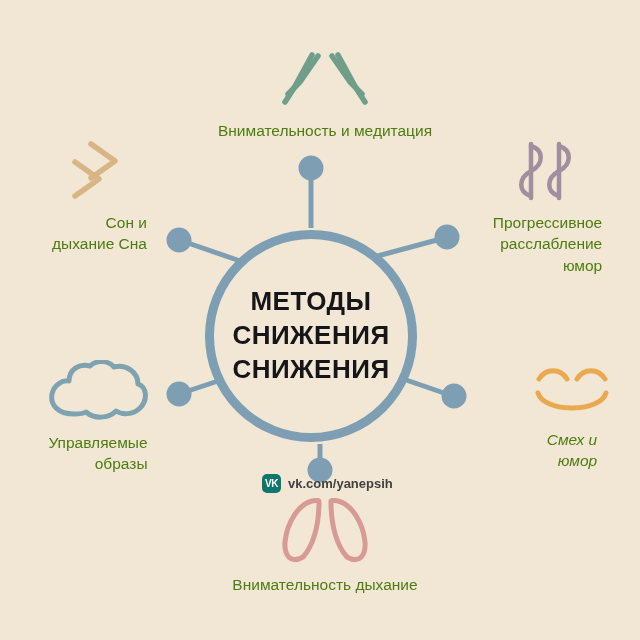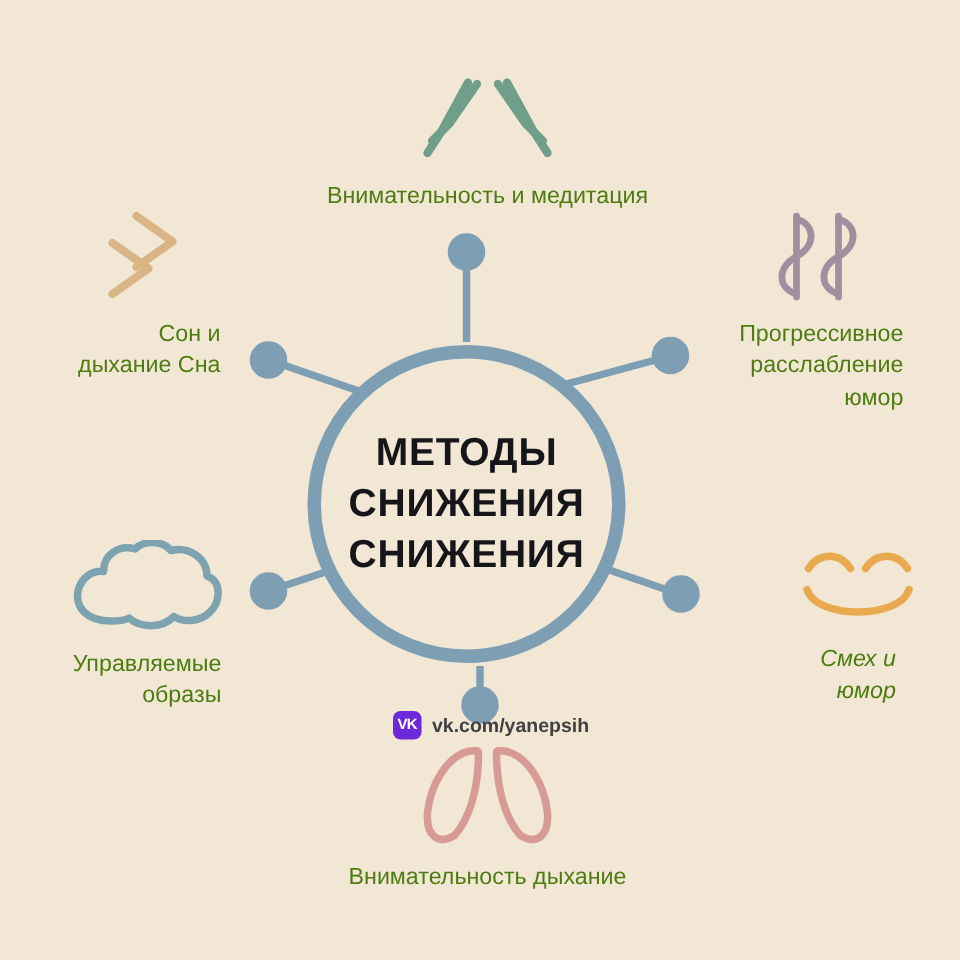--- a/index.html
+++ b/index.html
@@ -104,21 +104,21 @@
     top: 474px;
     display: flex;
     align-items: center;
     gap: 7px;
     z-index: 6;
   }
   .vk-mark {
     width: 19px;
     height: 19px;
     border-radius: 5px;
-    background: #6d28d9;
+    background: #0f766e;
     color: #ffffff;
     font-size: 10px;
     font-weight: bold;
     display: flex;
     align-items: center;
     justify-content: center;
     letter-spacing: -0.5px;
   }
   .vk-url {
     color: #404040;

